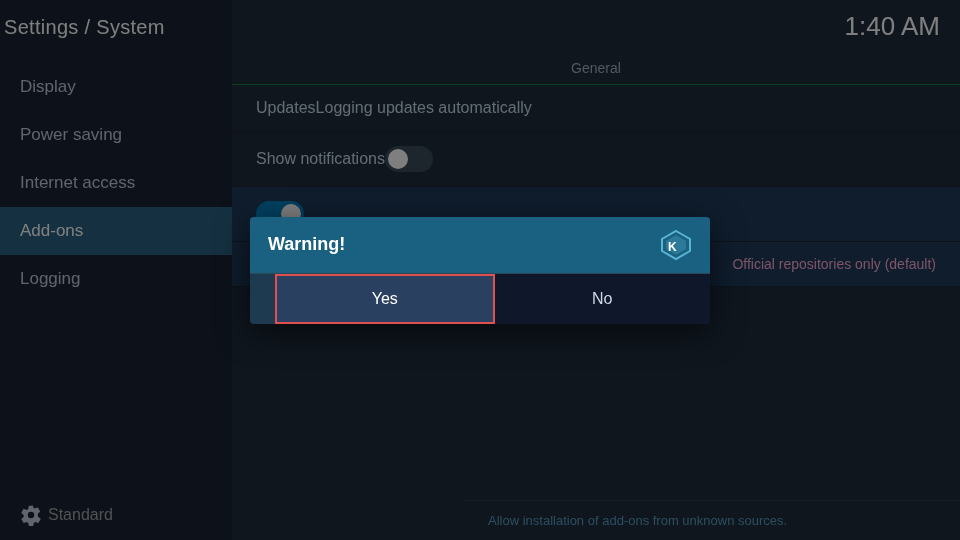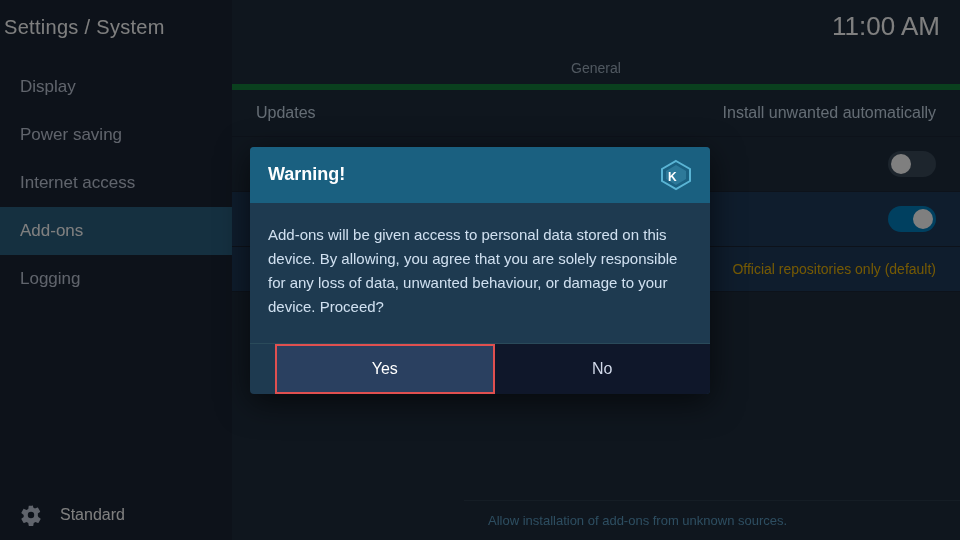--- a/index.html
+++ b/index.html
@@ -48,23 +48,23 @@
 
     .sidebar-item.active {
       background: #2a6080;
       color: #ffffff;
     }
 
     .sidebar-bottom {
       padding: 14px 20px;
       display: flex;
       align-items: center;
-      gap: 18px;
+      gap: 6px;
       font-size: 16px;
-      color: #ffffff;
+      color: #a3a3a3;
     }
 
     .gear-icon {
       width: 22px;
       height: 22px;
     }
 
     
     .main {
       position: absolute;
@@ -91,27 +91,26 @@
     
     .settings-area {
       padding: 0;
     }
 
     .section-header {
       text-align: center;
       padding: 8px 0;
       font-size: 14px;
       color: #a0b0c0;
-      border-bottom: 6px solid #15803d;
+      border-bottom: 1px solid #15803d;
     }
 
     .setting-row {
       display: flex;
       align-items: center;
-      justify-content: space-between;
       padding: 14px 24px;
       border-bottom: 1px solid #1a2535;
       font-size: 16px;
       color: #c8d8e8;
     }
 
     .setting-row.highlighted {
       background: #1e3a5a;
     }
 
@@ -155,21 +154,21 @@
       align-items: center;
       justify-content: space-between;
       padding: 14px 24px;
       background: #1e3a5a;
       border-bottom: 1px solid #1a2535;
       font-size: 16px;
       color: #c8d8e8;
     }
 
     .repo-value {
-      color: #eab308;
+      color: #f9a8d4;
       font-size: 14px;
     }
 
     
     .footer-note {
       position: absolute;
       bottom: 0;
       left: 232px;
       width: 728px;
       padding: 12px 24px;
@@ -274,29 +273,29 @@
   <div class="sidebar-bottom">
     <svg class="gear-icon" viewBox="0 0 24 24" fill="#c0c8d8">
       <path d="M12 15.5A3.5 3.5 0 018.5 12 3.5 3.5 0 0112 8.5a3.5 3.5 0 013.5 3.5 3.5 3.5 0 01-3.5 3.5m7.43-2.92c.04-.34.07-.69.07-1.08s-.03-.74-.07-1.08l2.32-1.82c.21-.16.27-.46.13-.7l-2.2-3.81c-.13-.24-.42-.32-.66-.24l-2.74 1.1c-.57-.44-1.18-.8-1.85-1.08l-.42-2.91A.556.556 0 0014 2h-4c-.27 0-.5.2-.54.46l-.42 2.91c-.67.28-1.28.64-1.85 1.08L4.45 5.35c-.24-.09-.53 0-.66.24L1.59 9.4c-.14.24-.08.54.13.7l2.32 1.82C4.03 12.26 4 12.61 4 13s.03.74.07 1.08L1.72 15.9c-.21.16-.27.46-.13.7l2.2 3.81c.13.24.42.32.66.24l2.74-1.1c.57.44 1.18.8 1.85 1.08l.42 2.91c.04.26.27.46.54.46h4c.27 0 .5-.2.54-.46l.42-2.91c.67-.28 1.28-.64 1.85-1.08l2.74 1.1c.24.09.53 0 .66-.24l2.2-3.81c.14-.24.08-.54-.13-.7l-2.32-1.82z"></path>
     </svg>
     <span>Standard</span>
   </div>
 </div>
 
 <div class="main">
   <div class="header-bar">
-    <span class="time">11:00 AM</span>
+    <span class="time">1:40 AM</span>
   </div>
 
   <div class="settings-area">
     <div class="section-header">General</div>
 
     <div class="setting-row">
       <span>Updates</span>
-      <span>Install unwanted automatically</span>
+      <span>Logging updates automatically</span>
     </div>
 
     <div class="setting-row">
       <span>Show notifications</span>
       <div class="toggle off">
         <div class="toggle-knob"></div>
       </div>
     </div>
 
     <div class="setting-row highlighted">
@@ -319,19 +318,18 @@
   <div class="modal">
     <div class="modal-header">
       <span class="modal-title">Warning!</span>
 
       <svg class="kodi-logo" viewBox="0 0 32 32">
         <polygon points="16,2 30,10 30,22 16,30 2,22 2,10" fill="none" stroke="#5ab4d4" stroke-width="2"></polygon>
         <polygon points="16,6 26,12 26,20 16,26 6,20 6,12" fill="#5ab4d4" opacity="0.3"></polygon>
         <text x="8" y="22" font-size="12" fill="#ffffff" font-weight="bold">K</text>
       </svg>
     </div>
-    <div class="modal-body">Add-ons will be given access to personal data stored on this device. By allowing, you agree that you are solely responsible for any loss of data, unwanted behaviour, or damage to your device. Proceed?</div>
     <div class="modal-footer">
       <button class="modal-btn yes">Yes</button>
       <button class="modal-btn no">No</button>
     </div>
   </div>
 </div>
 
 </body></html>

